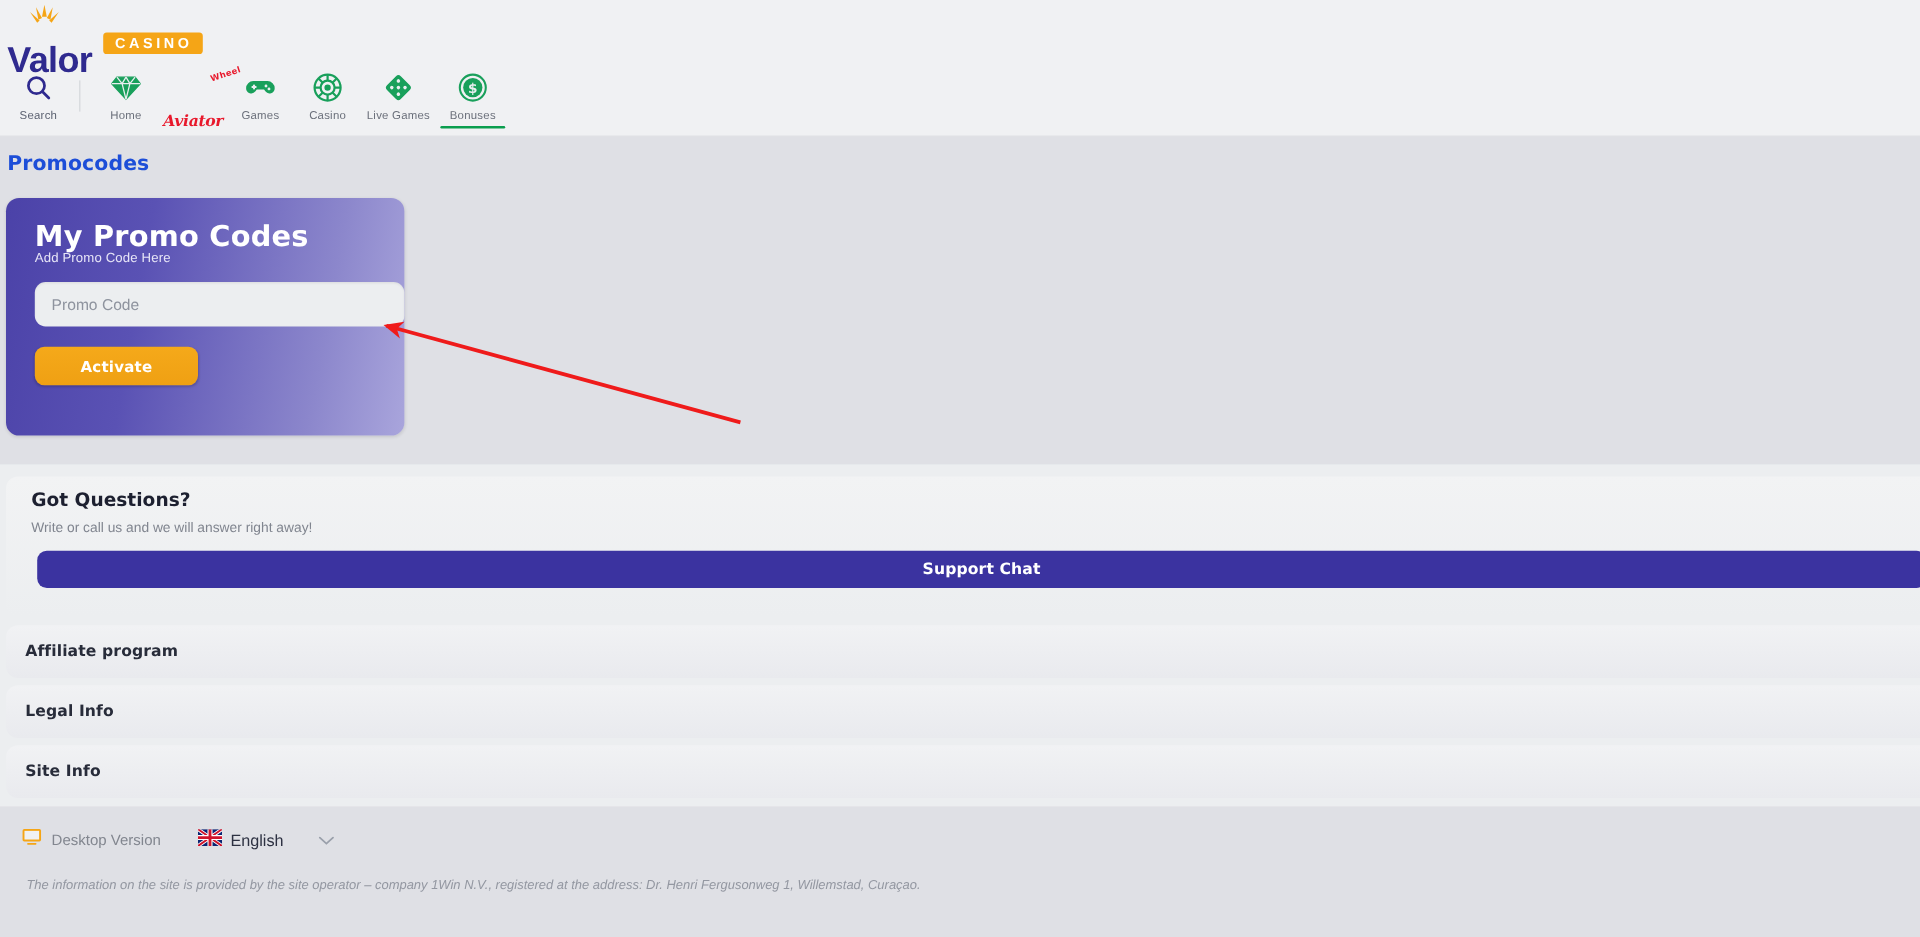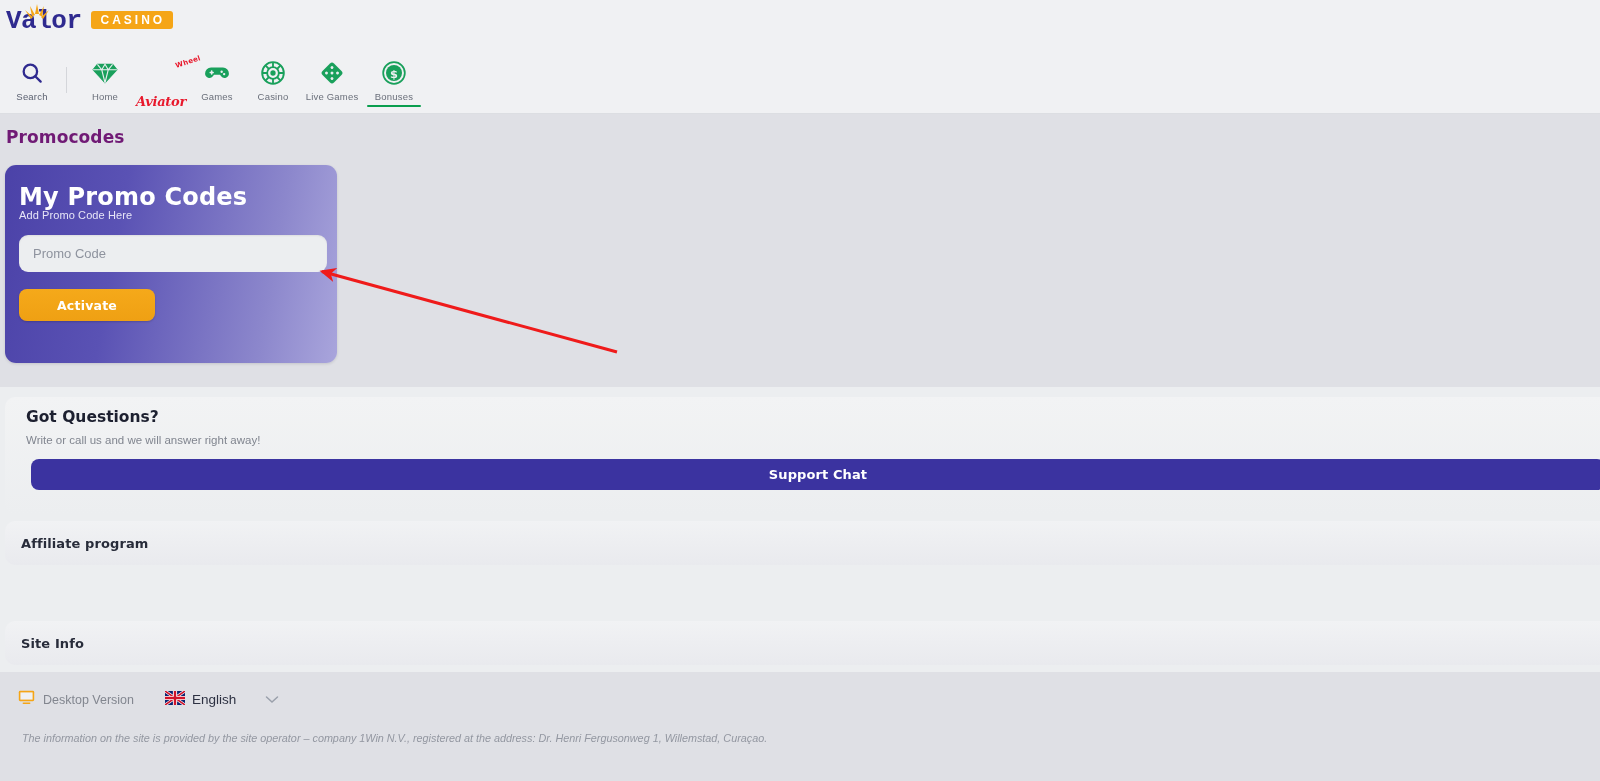--- a/index.html
+++ b/index.html
@@ -13,23 +13,24 @@
 
   
   .header {
     position: absolute; top: 0; left: 0; width: 1600px; height: 114px;
     background: #f0f1f3;
   }
   .logo-row { position: absolute; left: 6px; top: 8px; display: flex; align-items: center; }
   .logo-wrap { position: relative; display: flex; align-items: flex-end; }
   .crown { position: absolute; left: 16px; top: -8px; }
   .logo-valor {
-    font-size: 26px; font-weight: bold; color: #2f2a8f;
+    font-size: 30px; font-weight: bold; color: #2f2a8f;
     letter-spacing: -0.5px; line-height: 1;
-    font-family: Liberation Mono, monospace;
+    font-family: Liberation Sans, sans-serif;
+    margin-top: 28px;
   }
   .logo-casino {
     background: #f5a516; color: #ffffff; font-size: 12px; font-weight: bold;
     letter-spacing: 3px; padding: 3px 8px 3px 10px; border-radius: 3px;
     margin-left: 9px; margin-bottom: 3px; line-height: 1;
   }
 
   .navbar {
     position: absolute; left: 0; top: 55px; width: 1600px; height: 59px;
     display: flex; align-items: flex-start; padding-left: 4px;
@@ -61,30 +62,30 @@
   }
   .header-sep { position: absolute; left: 0; top: 113px; width: 1600px; height: 1px; background: #dcdee2; }
 
   
   .main {
     position: absolute; top: 114px; left: 0; width: 1600px; height: 273px;
     background: #dfe0e5;
   }
   .page-title {
     position: absolute; left: 6px; top: 13px;
-    font-size: 17px; font-weight: bold; color: #701a75; letter-spacing: .1px;
+    font-size: 17px; font-weight: bold; color: #1d4ed8; letter-spacing: .1px;
     font-family: "DejaVu Sans", sans-serif;
   }
 
   .promo-card {
     position: absolute; left: 5px; top: 51px; width: 332px; height: 198px;
     background: linear-gradient(100deg, #4b42a8 0%, #5a52b4 34%, #8c87cc 78%, #a9a5dc 100%);
     border-radius: 11px;
     box-shadow: 0 1px 3px rgba(0,0,0,.12);
-    padding: 20px 17px 0 14px;
+    padding: 20px 17px 0 24px;
   }
   .promo-title {
     font-size: 24px; font-weight: bold; color: #ffffff; line-height: 1;
     letter-spacing: .2px; font-family: "DejaVu Sans", sans-serif;
   }
   .promo-sub {
     font-size: 11px; color: #e7e5f7; letter-spacing: .1px;
   }
   .promo-input {
     margin-top: 14px; width: 308px; height: 37px;
@@ -296,20 +297,23 @@
 
   <div class="questions">
     <div class="q-title">Got Questions?</div>
     <div class="q-sub">Write or call us and we will answer right away!</div>
     <button class="support-btn">Support Chat</button>
   </div>
 
   <div class="accordion" style="top:521px;">
     <span class="acc-label">Affiliate program</span>
   </div>
+  <div class="accordion" style="top:571px;">
+    <span class="acc-label">Legal Info</span>
+  </div>
   <div class="accordion" style="top:621px;">
     <span class="acc-label">Site Info</span>
   </div>
 
   <div class="footer">
     <div class="footer-top">
 
       <div class="desktop-link">
         <span>
           <svg width="17" height="15" viewBox="0 0 17 15">

